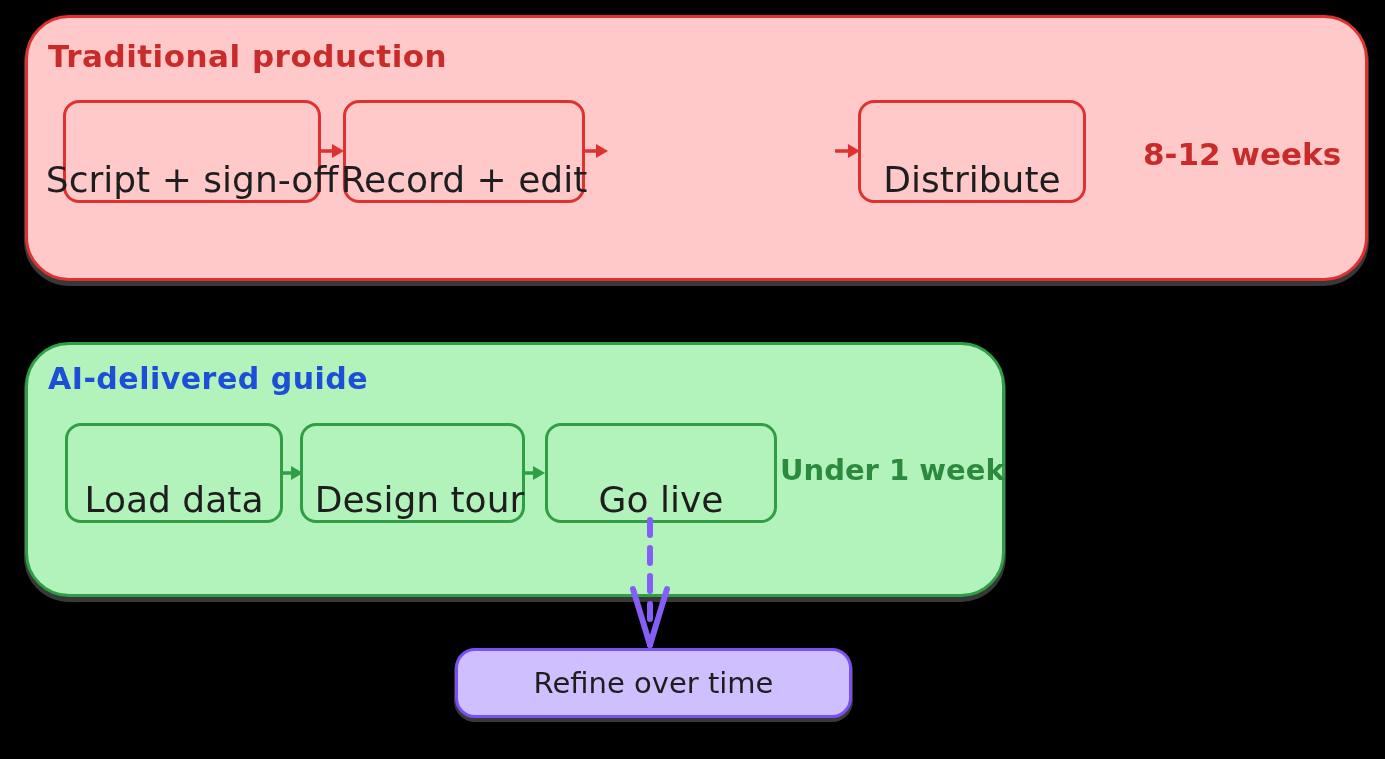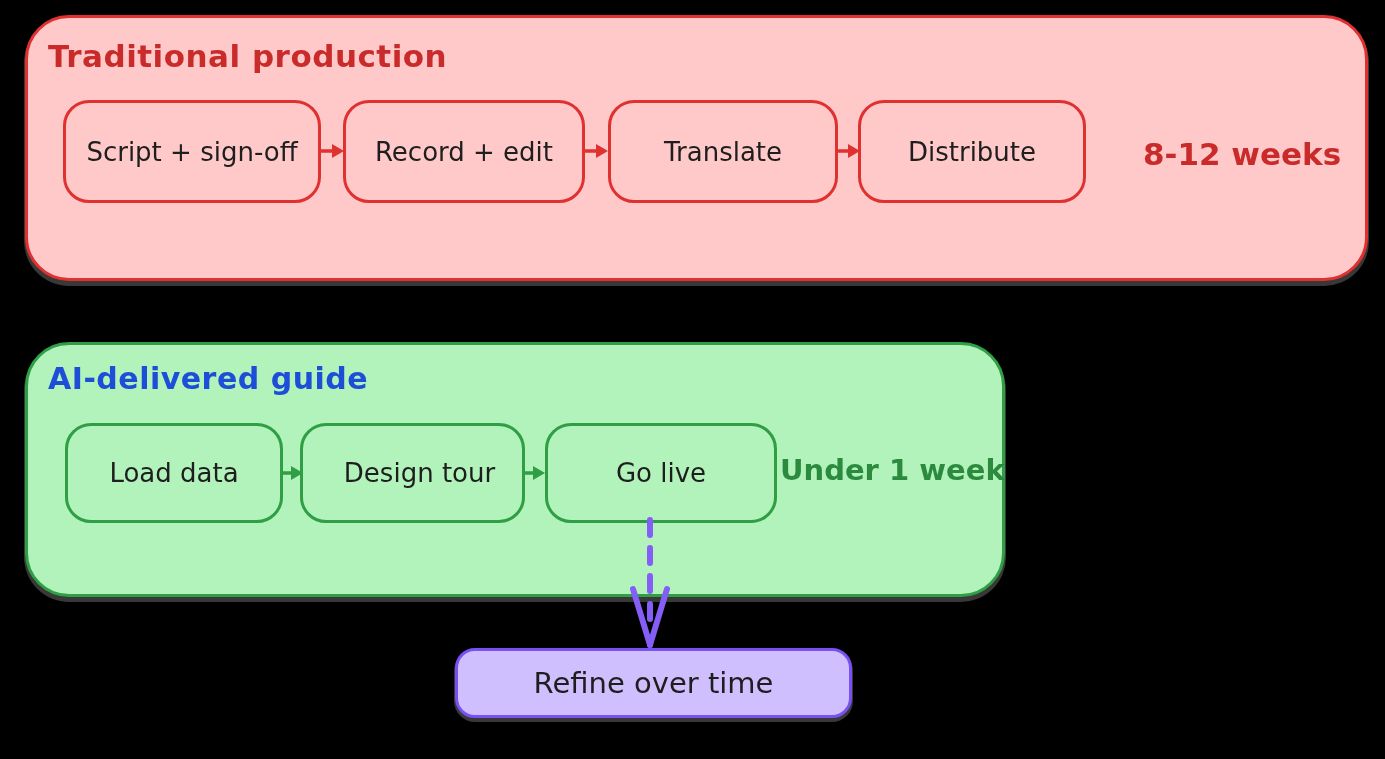--- a/index.html
+++ b/index.html
@@ -34,25 +34,25 @@
     font-size: 31px;
     font-weight: 600;
     letter-spacing: 0.5px;
     white-space: nowrap;
   }
   .red-title { color: #c92a2a; }
   .green-title { color: #1d4ed8; top: 16px; font-size: 30px; }
   .node {
     position: absolute;
     box-sizing: border-box;
-    border-radius: 26px;
+    border-radius: 16px;
     display: flex;
-    align-items: center;
+    align-items: flex-end;
     justify-content: center;
-    font-size: 26px;
+    font-size: 36px;
     white-space: nowrap;
   }
   .node.red-node { border: 3px solid #e03131; height: 103px; top: 82px; }
   .node.green-node { border: 3px solid #2f9e44; height: 100px; top: 78px; }
   .flow-arrow { position: absolute; }
   .duration {
     position: absolute;
     font-weight: 600;
     white-space: nowrap;
   }
@@ -105,23 +105,20 @@
 
     <div class="node red-node" style="left:315px; width:242px;">
       <span>Record + edit</span>
     </div>
 
     <svg class="flow-arrow" style="left:555px; top:124px;" width="26" height="18" viewBox="0 0 26 18">
       <line x1="1" y1="9" x2="15" y2="9" stroke="#e03131" stroke-width="3.5" stroke-linecap="round"></line>
       <polygon points="13,2 25,9 13,16" fill="#e03131"></polygon>
     </svg>
 
-    <div class="node red-node" style="left:580px; width:230px;">
-      <span>Translate</span>
-    </div>
 
     <svg class="flow-arrow" style="left:807px; top:124px;" width="26" height="18" viewBox="0 0 26 18">
       <line x1="1" y1="9" x2="15" y2="9" stroke="#e03131" stroke-width="3.5" stroke-linecap="round"></line>
       <polygon points="13,2 25,9 13,16" fill="#e03131"></polygon>
     </svg>
 
     <div class="node red-node" style="left:830px; width:228px;">
       <span>Distribute</span>
     </div>
 

